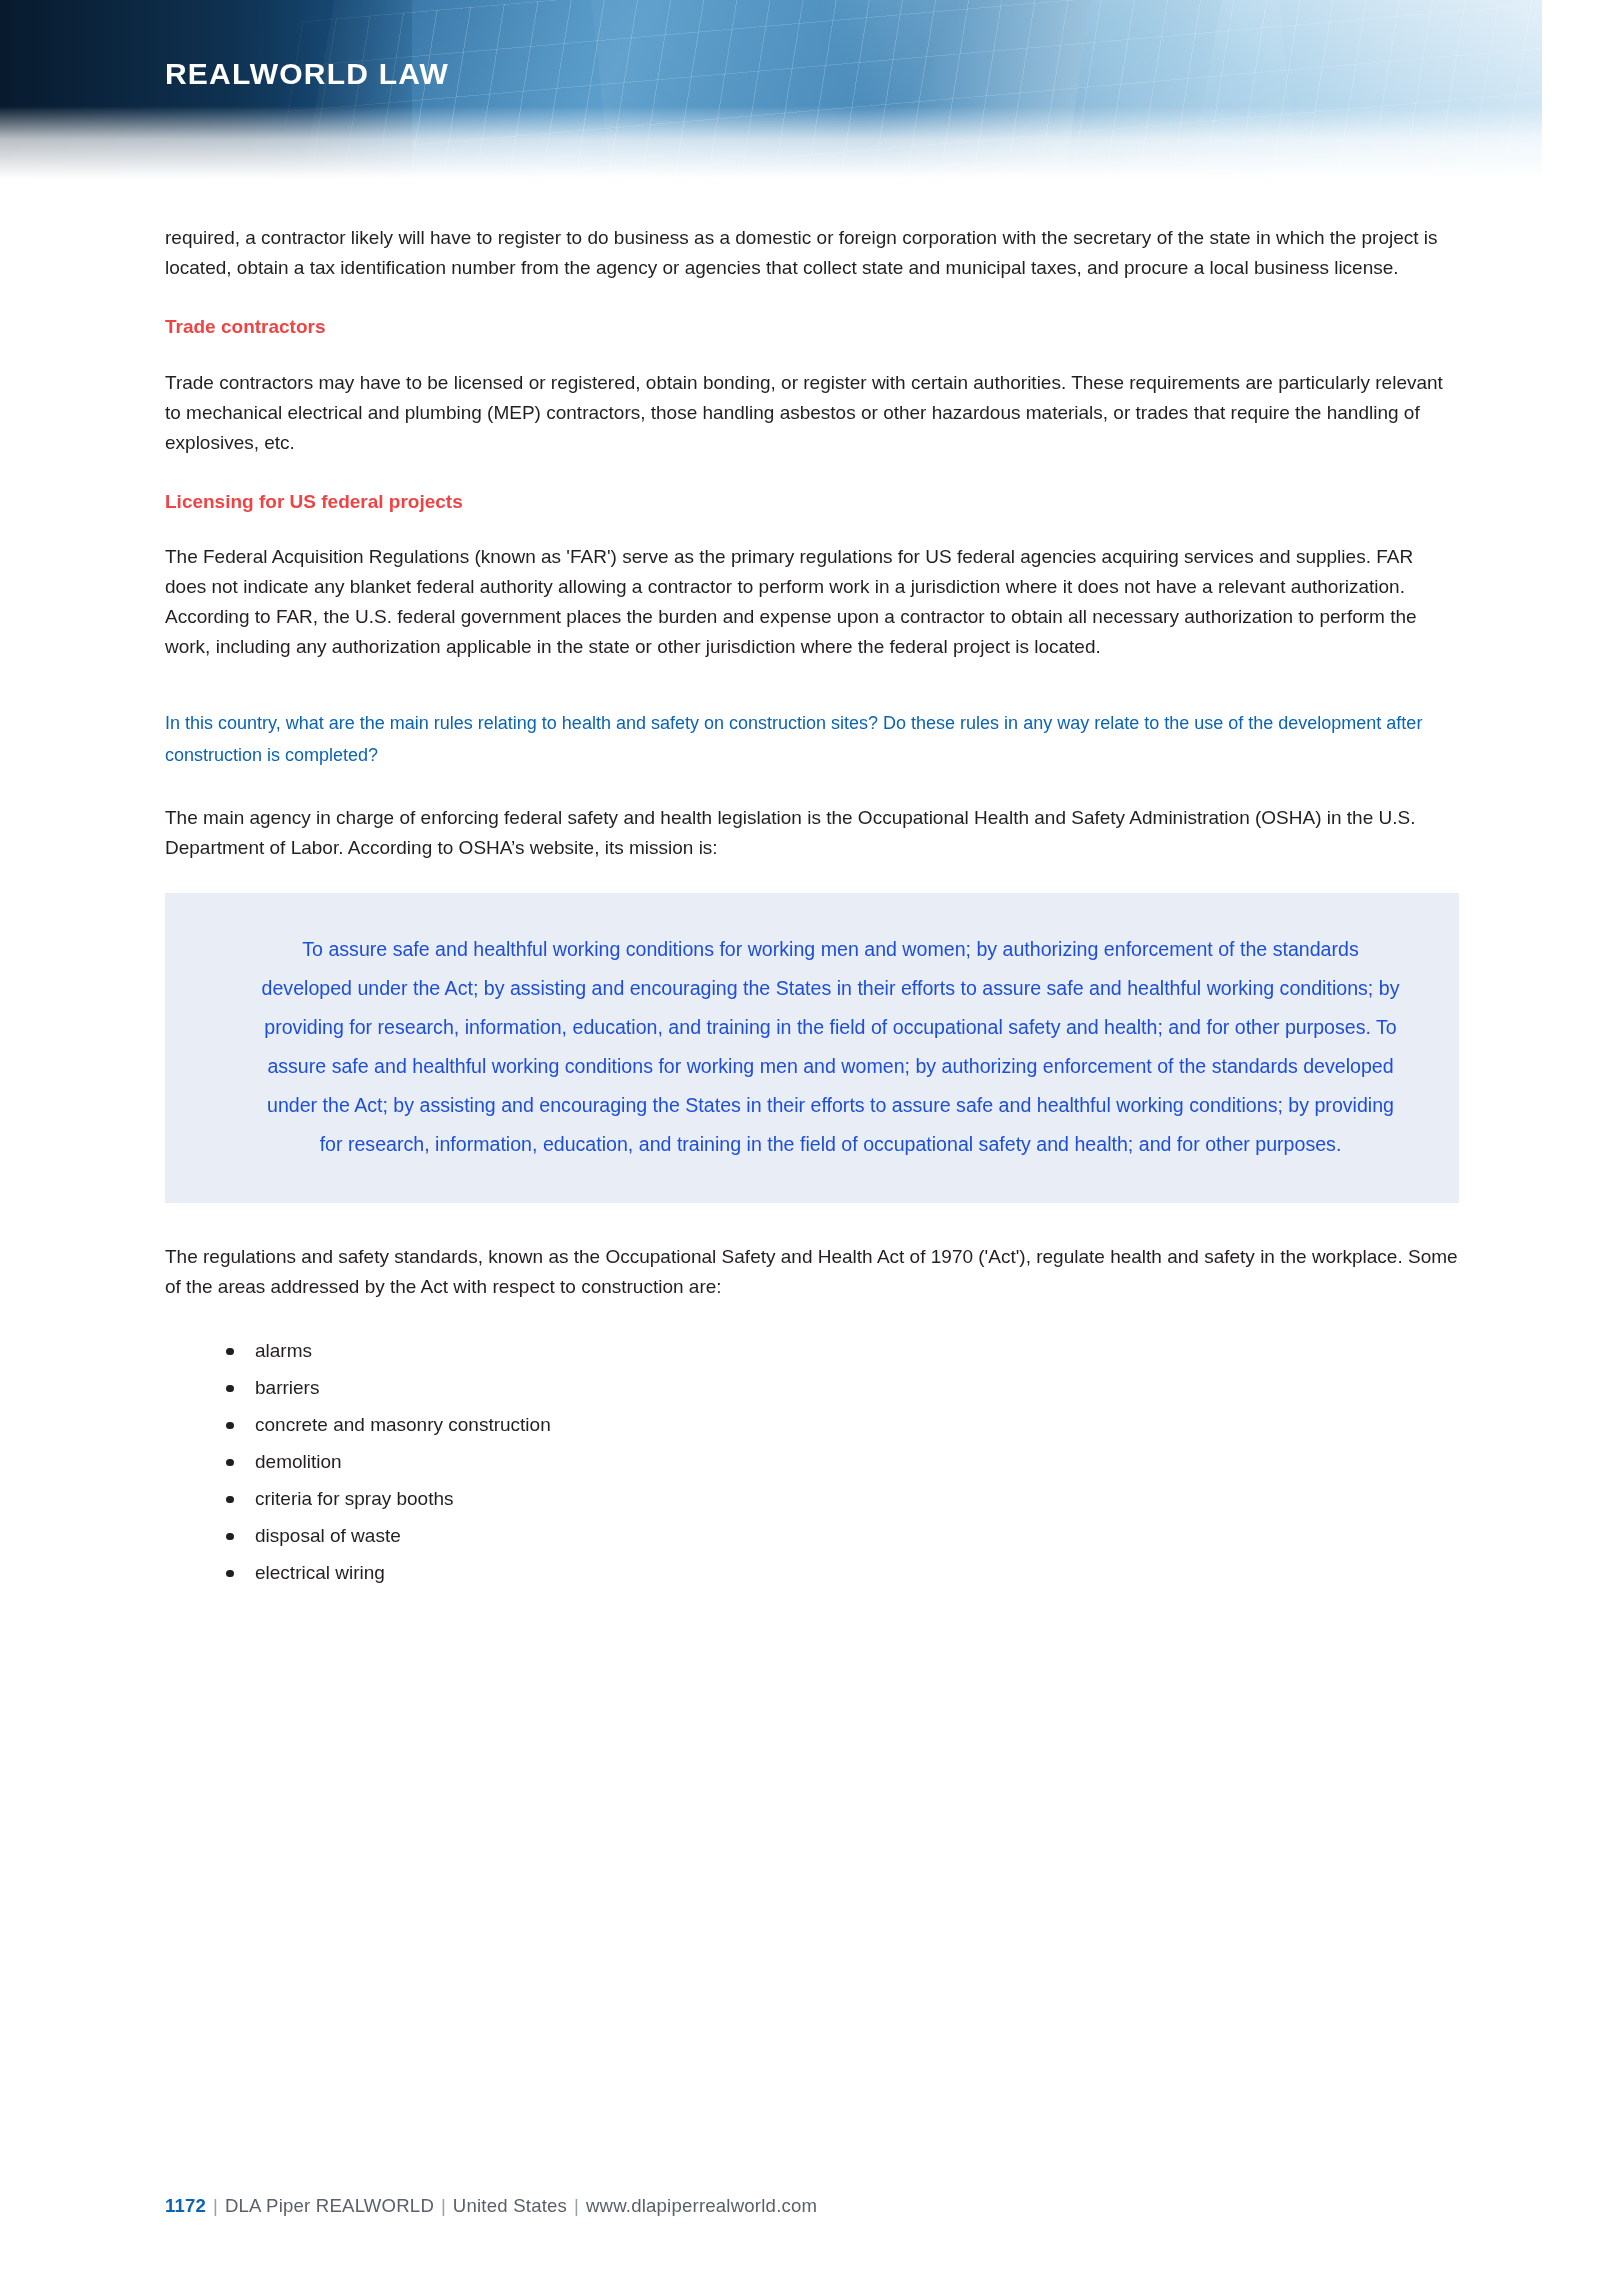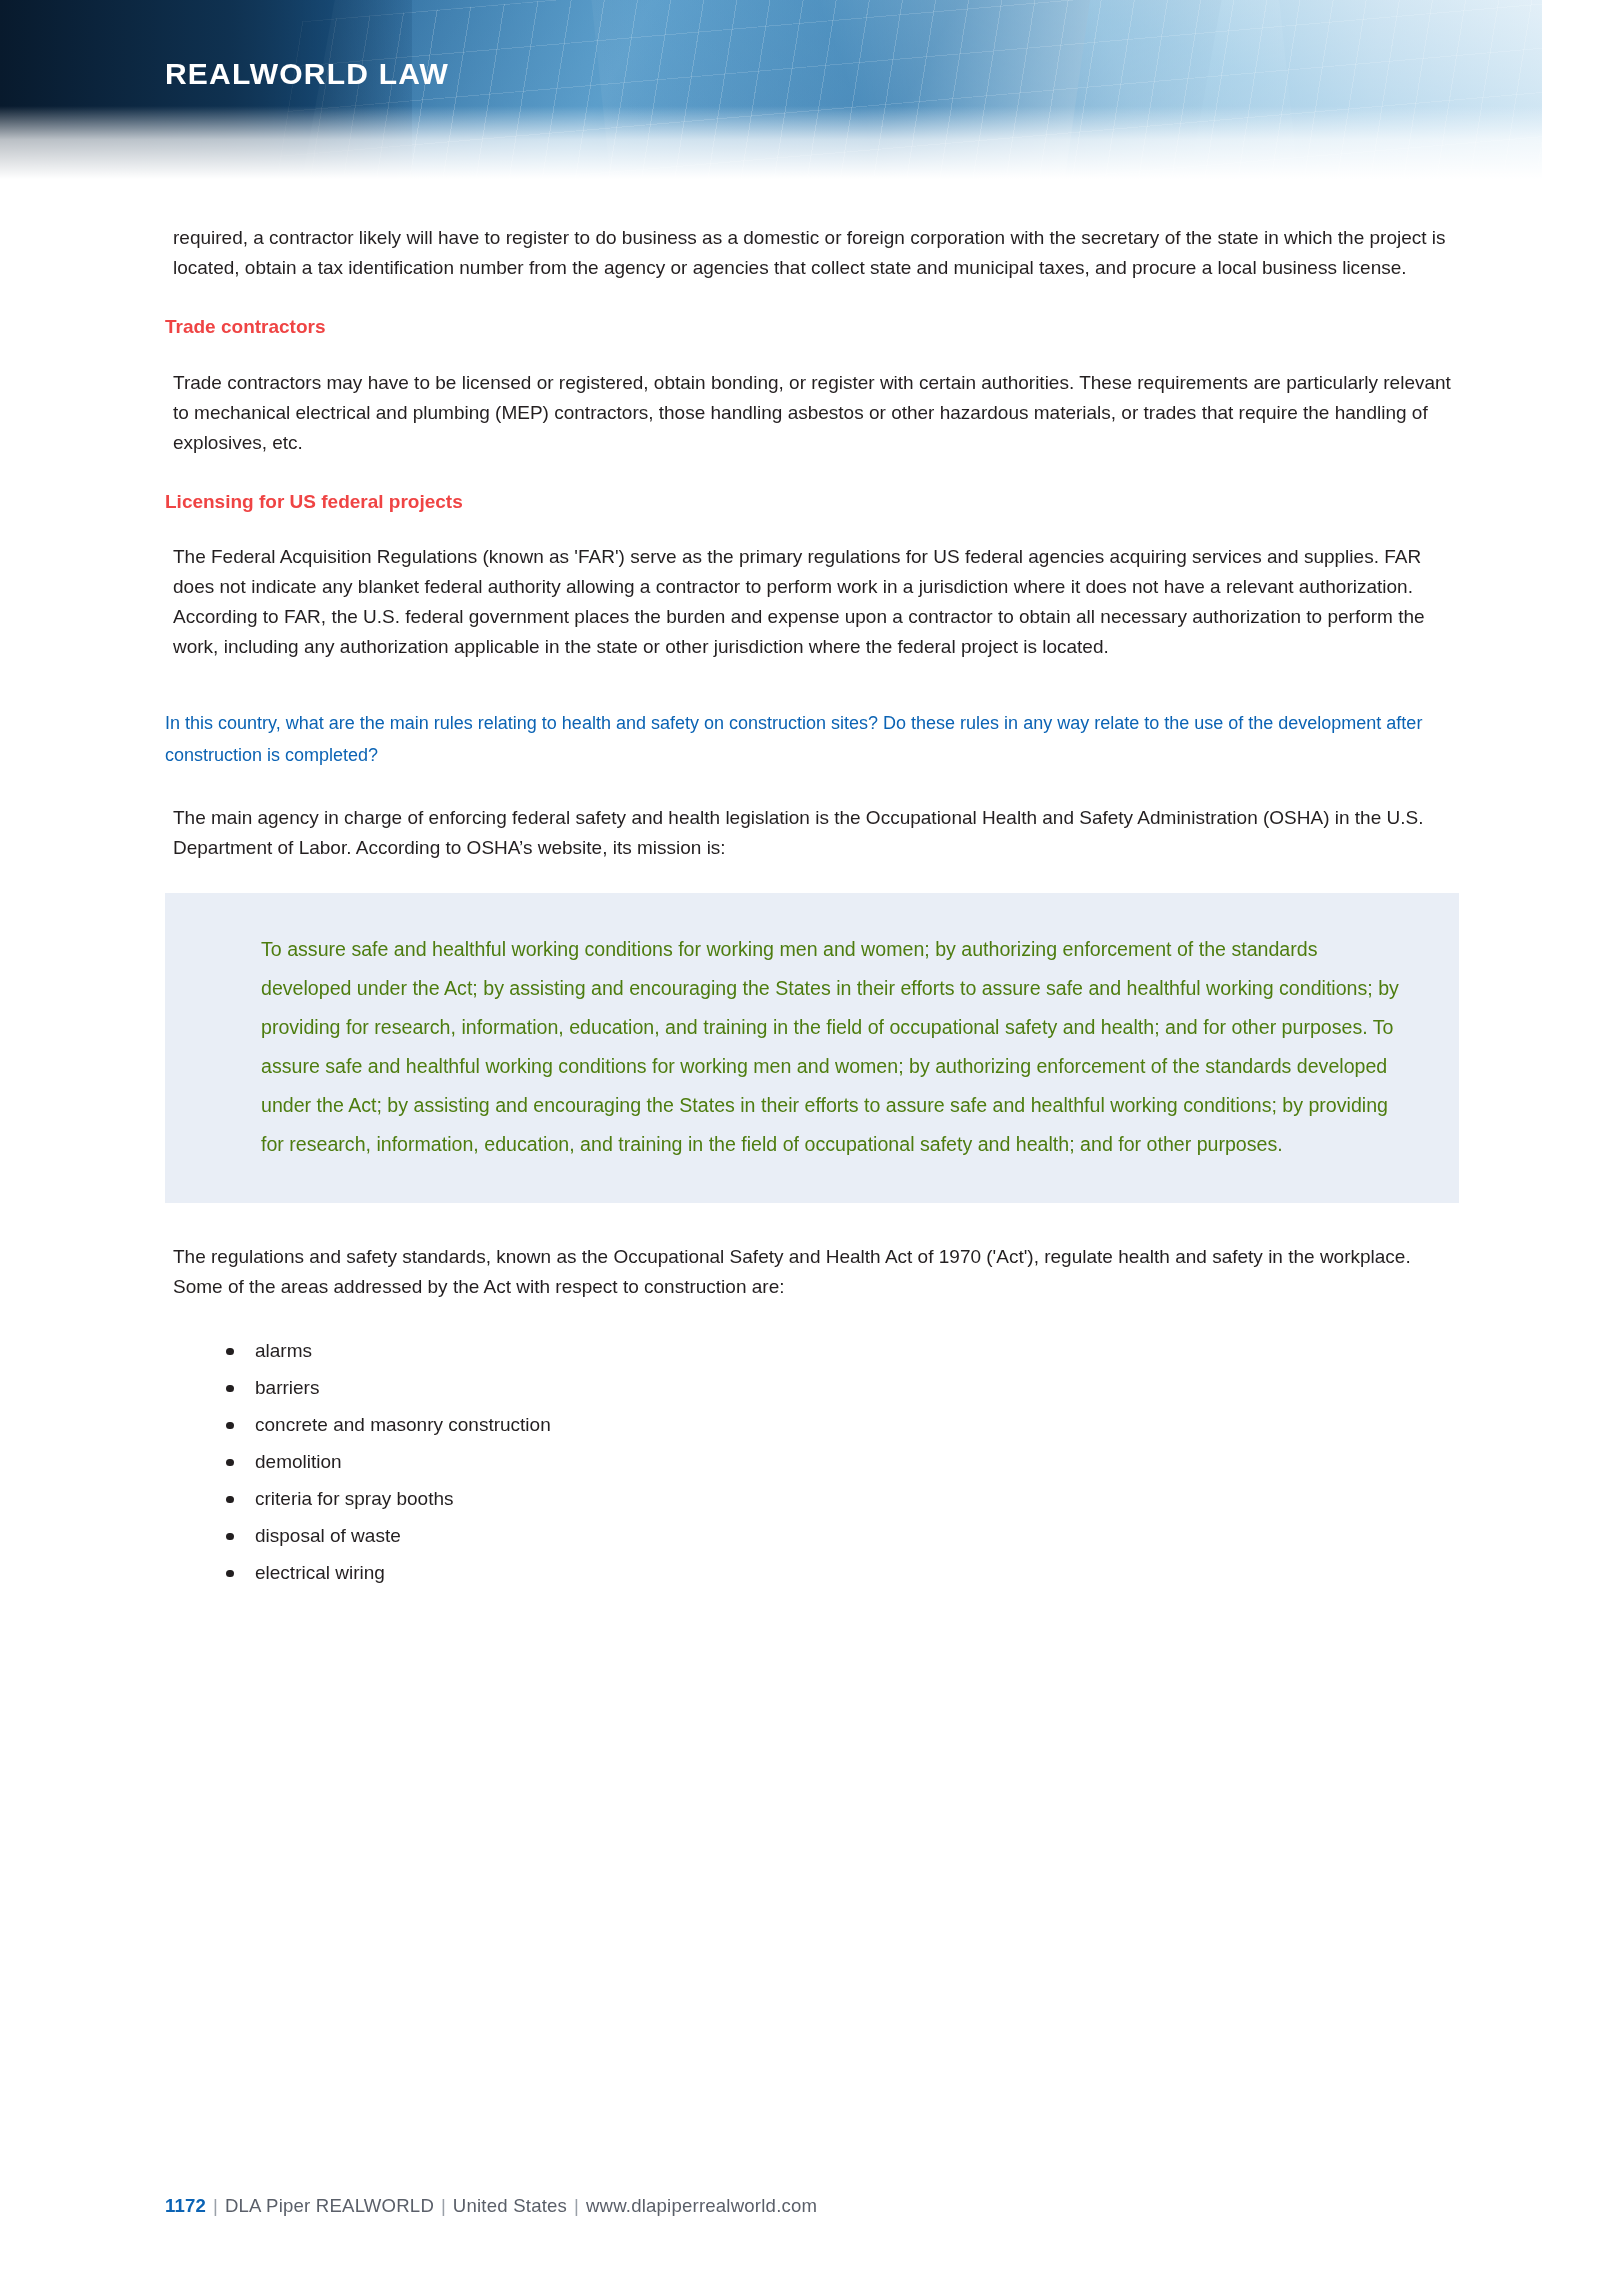--- a/index.html
+++ b/index.html
@@ -102,21 +102,21 @@
   
   .content {
     position: absolute;
     left: 165px;
     top: 223px;
     width: 1294px;
   }
   p.body {
     font-size: 19px;
     line-height: 30px;
-    margin: 0 0 30px 8px;
+    margin: 0 0 30px 0;
     color: #231f20;
   }
   h3.sub {
     font-size: 19px;
     font-weight: bold;
     line-height: 28px;
     margin: 0 0 26.5px 0;
     color: #ef4444;
   }
   .question {
@@ -127,21 +127,22 @@
   }
   .quote-box {
     background: #e9eef6;
     padding: 37px 59px 39px 96px;
     margin: 27.4px 0 39px 0;
   }
   .quote-box p {
     font-size: 19.6px;
     line-height: 39px;
     margin: 0;
-    color: #4d7c0f;
+    color: #1d4ed8;
+    text-align: center;
   }
   ul.bullets {
     margin: 5.9px 0 0 0;
     padding: 0 0 0 57px;
     list-style: none;
   }
   ul.bullets li {
     font-size: 19px;
     line-height: 37px;
     position: relative;

